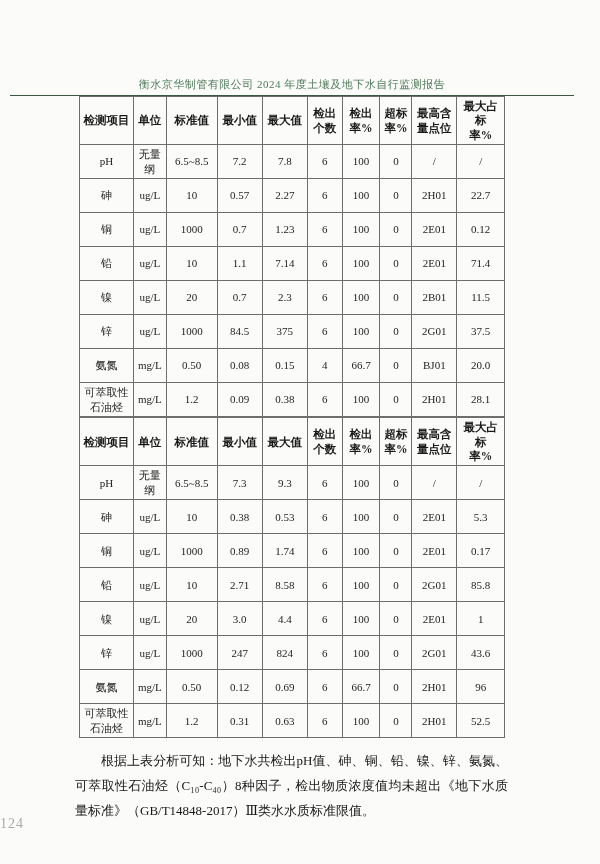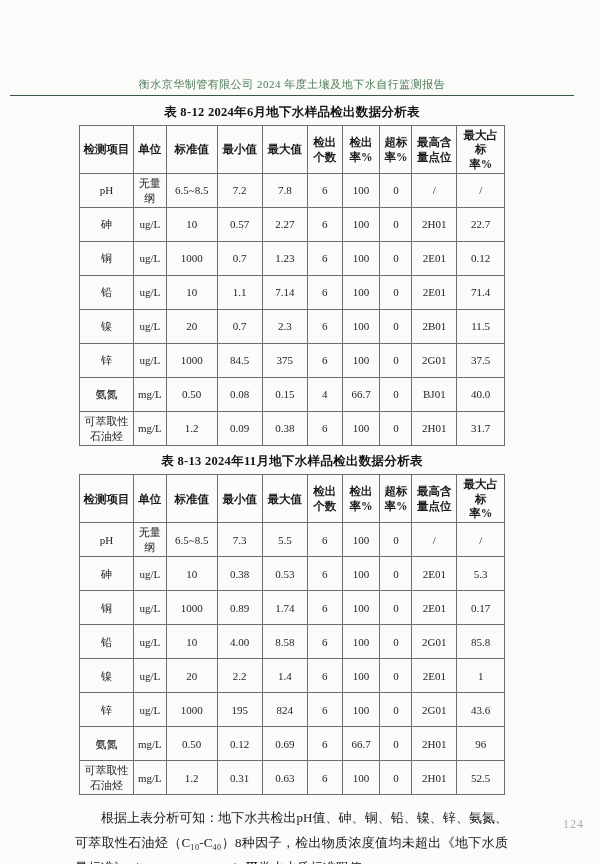--- a/index.html
+++ b/index.html
@@ -70,36 +70,34 @@
     font-size:13px;
     line-height:25px;
     text-align:justify;
     text-indent:2em;
     color:#181818;
   }
   .page-number {
     position:absolute;
     left:0; right:0;
     bottom:32px;
-    text-align:right;
-    font-size:12px;
+    text-align:left;
+    font-size:14px;
     color:#a9a9a9;
     letter-spacing:1px;
-    padding-left:17px;
   }
 </style>
 </head>
 <body>
 
 <div class="page">
 
   <div class="doc-header">衡水京华制管有限公司 2024 年度土壤及地下水自行监测报告</div>
   <hr class="header-rule">
 
-  <div class="table-title">表 8-12  2024年6月地下水样品检出数据分析表</div>
 
   <table class="data-table">
     <colgroup>
       <col style="width:12.7%">
         <col style="width:7.7%">
         <col style="width:12.0%">
       <col style="width:10.6%">
         <col style="width:10.6%">
         <col style="width:8.2%">
       <col style="width:8.9%">
@@ -202,39 +200,38 @@
         <tr>
           <td>氨氮</td>
           <td>mg/L</td>
           <td>0.50</td>
           <td>0.08</td>
           <td>0.15</td>
           <td>4</td>
           <td>66.7</td>
           <td>0</td>
           <td>BJ01</td>
-          <td>40.0</td>
+          <td>20.0</td>
         </tr>
         <tr>
           <td>可萃取性
 石油烃</td>
           <td>mg/L</td>
           <td>1.2</td>
           <td>0.09</td>
           <td>0.38</td>
           <td>6</td>
           <td>100</td>
           <td>0</td>
           <td>2H01</td>
-          <td>31.7</td>
+          <td>28.1</td>
         </tr>
       </tbody>
     </table>
 
-  <div class="table-title second">表 8-13  2024年11月地下水样品检出数据分析表</div>
 
   <table class="data-table">
     <colgroup>
       <col style="width:12.7%">
         <col style="width:7.7%">
         <col style="width:12.0%">
       <col style="width:10.6%">
         <col style="width:10.6%">
         <col style="width:8.2%">
       <col style="width:8.9%">
@@ -260,21 +257,21 @@
           <th>最大占标
 率%</th>
         </tr>
       </thead>
       <tbody>
         <tr>
           <td>pH</td>
           <td>无量纲</td>
           <td>6.5~8.5</td>
           <td>7.3</td>
-          <td>5.5</td>
+          <td>9.3</td>
           <td>6</td>
           <td>100</td>
           <td>0</td>
           <td>/</td>
           <td>/</td>
         </tr>
         <tr>
           <td>砷</td>
           <td>ug/L</td>
           <td>10</td>
@@ -295,45 +292,45 @@
           <td>6</td>
           <td>100</td>
           <td>0</td>
           <td>2E01</td>
           <td>0.17</td>
         </tr>
         <tr>
           <td>铅</td>
           <td>ug/L</td>
           <td>10</td>
-          <td>4.00</td>
+          <td>2.71</td>
           <td>8.58</td>
           <td>6</td>
           <td>100</td>
           <td>0</td>
           <td>2G01</td>
           <td>85.8</td>
         </tr>
         <tr>
           <td>镍</td>
           <td>ug/L</td>
           <td>20</td>
-          <td>2.2</td>
-          <td>1.4</td>
+          <td>3.0</td>
+          <td>4.4</td>
           <td>6</td>
           <td>100</td>
           <td>0</td>
           <td>2E01</td>
           <td>1</td>
         </tr>
         <tr>
           <td>锌</td>
           <td>ug/L</td>
           <td>1000</td>
-          <td>195</td>
+          <td>247</td>
           <td>824</td>
           <td>6</td>
           <td>100</td>
           <td>0</td>
           <td>2G01</td>
           <td>43.6</td>
         </tr>
         <tr>
           <td>氨氮</td>
           <td>mg/L</td>

